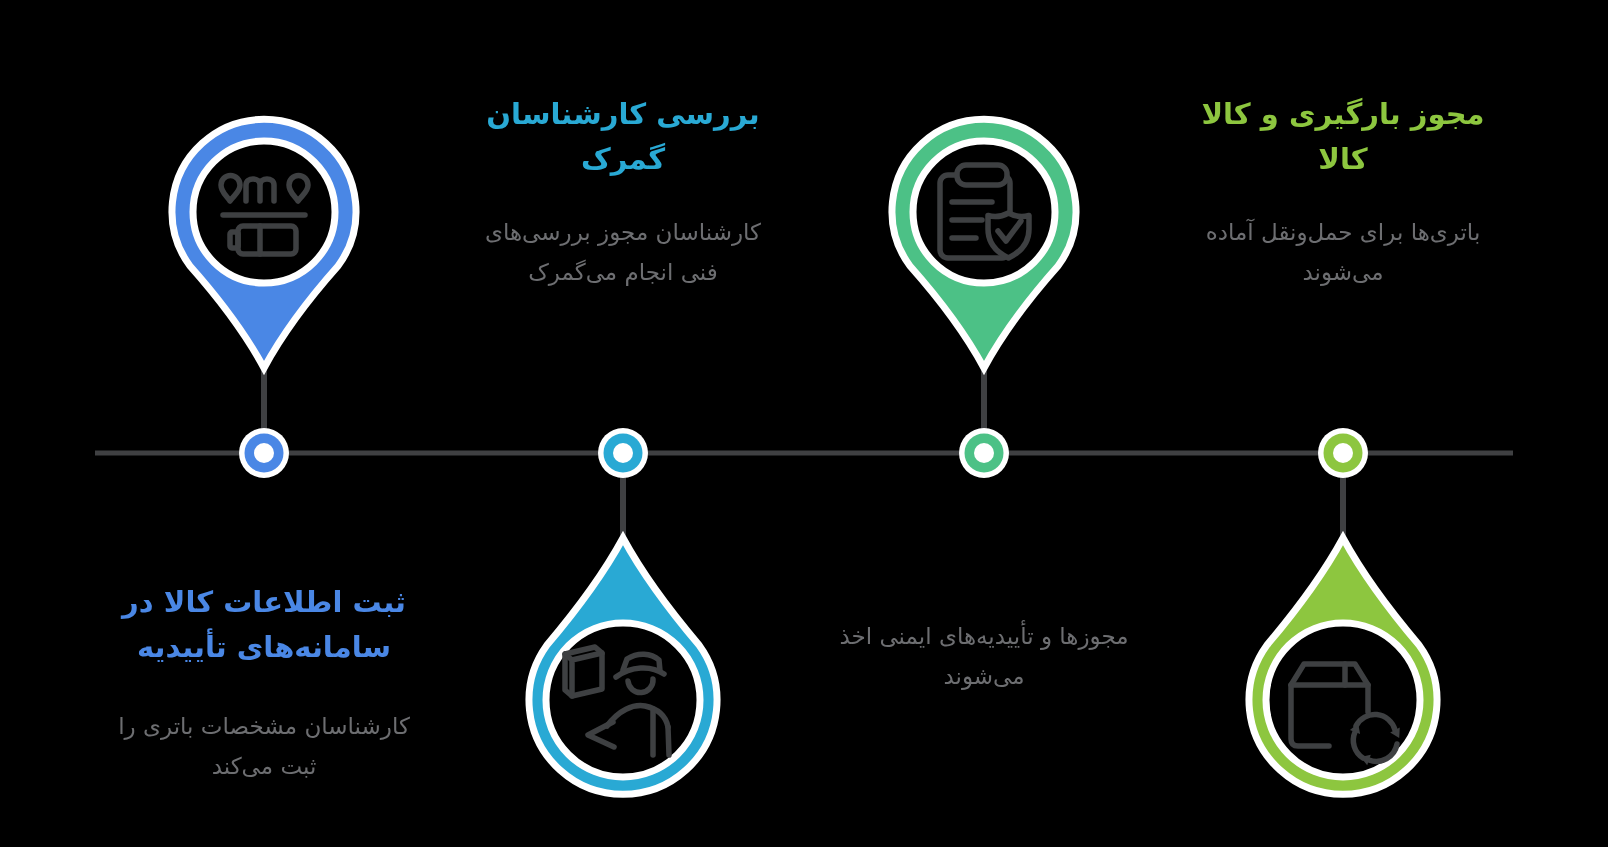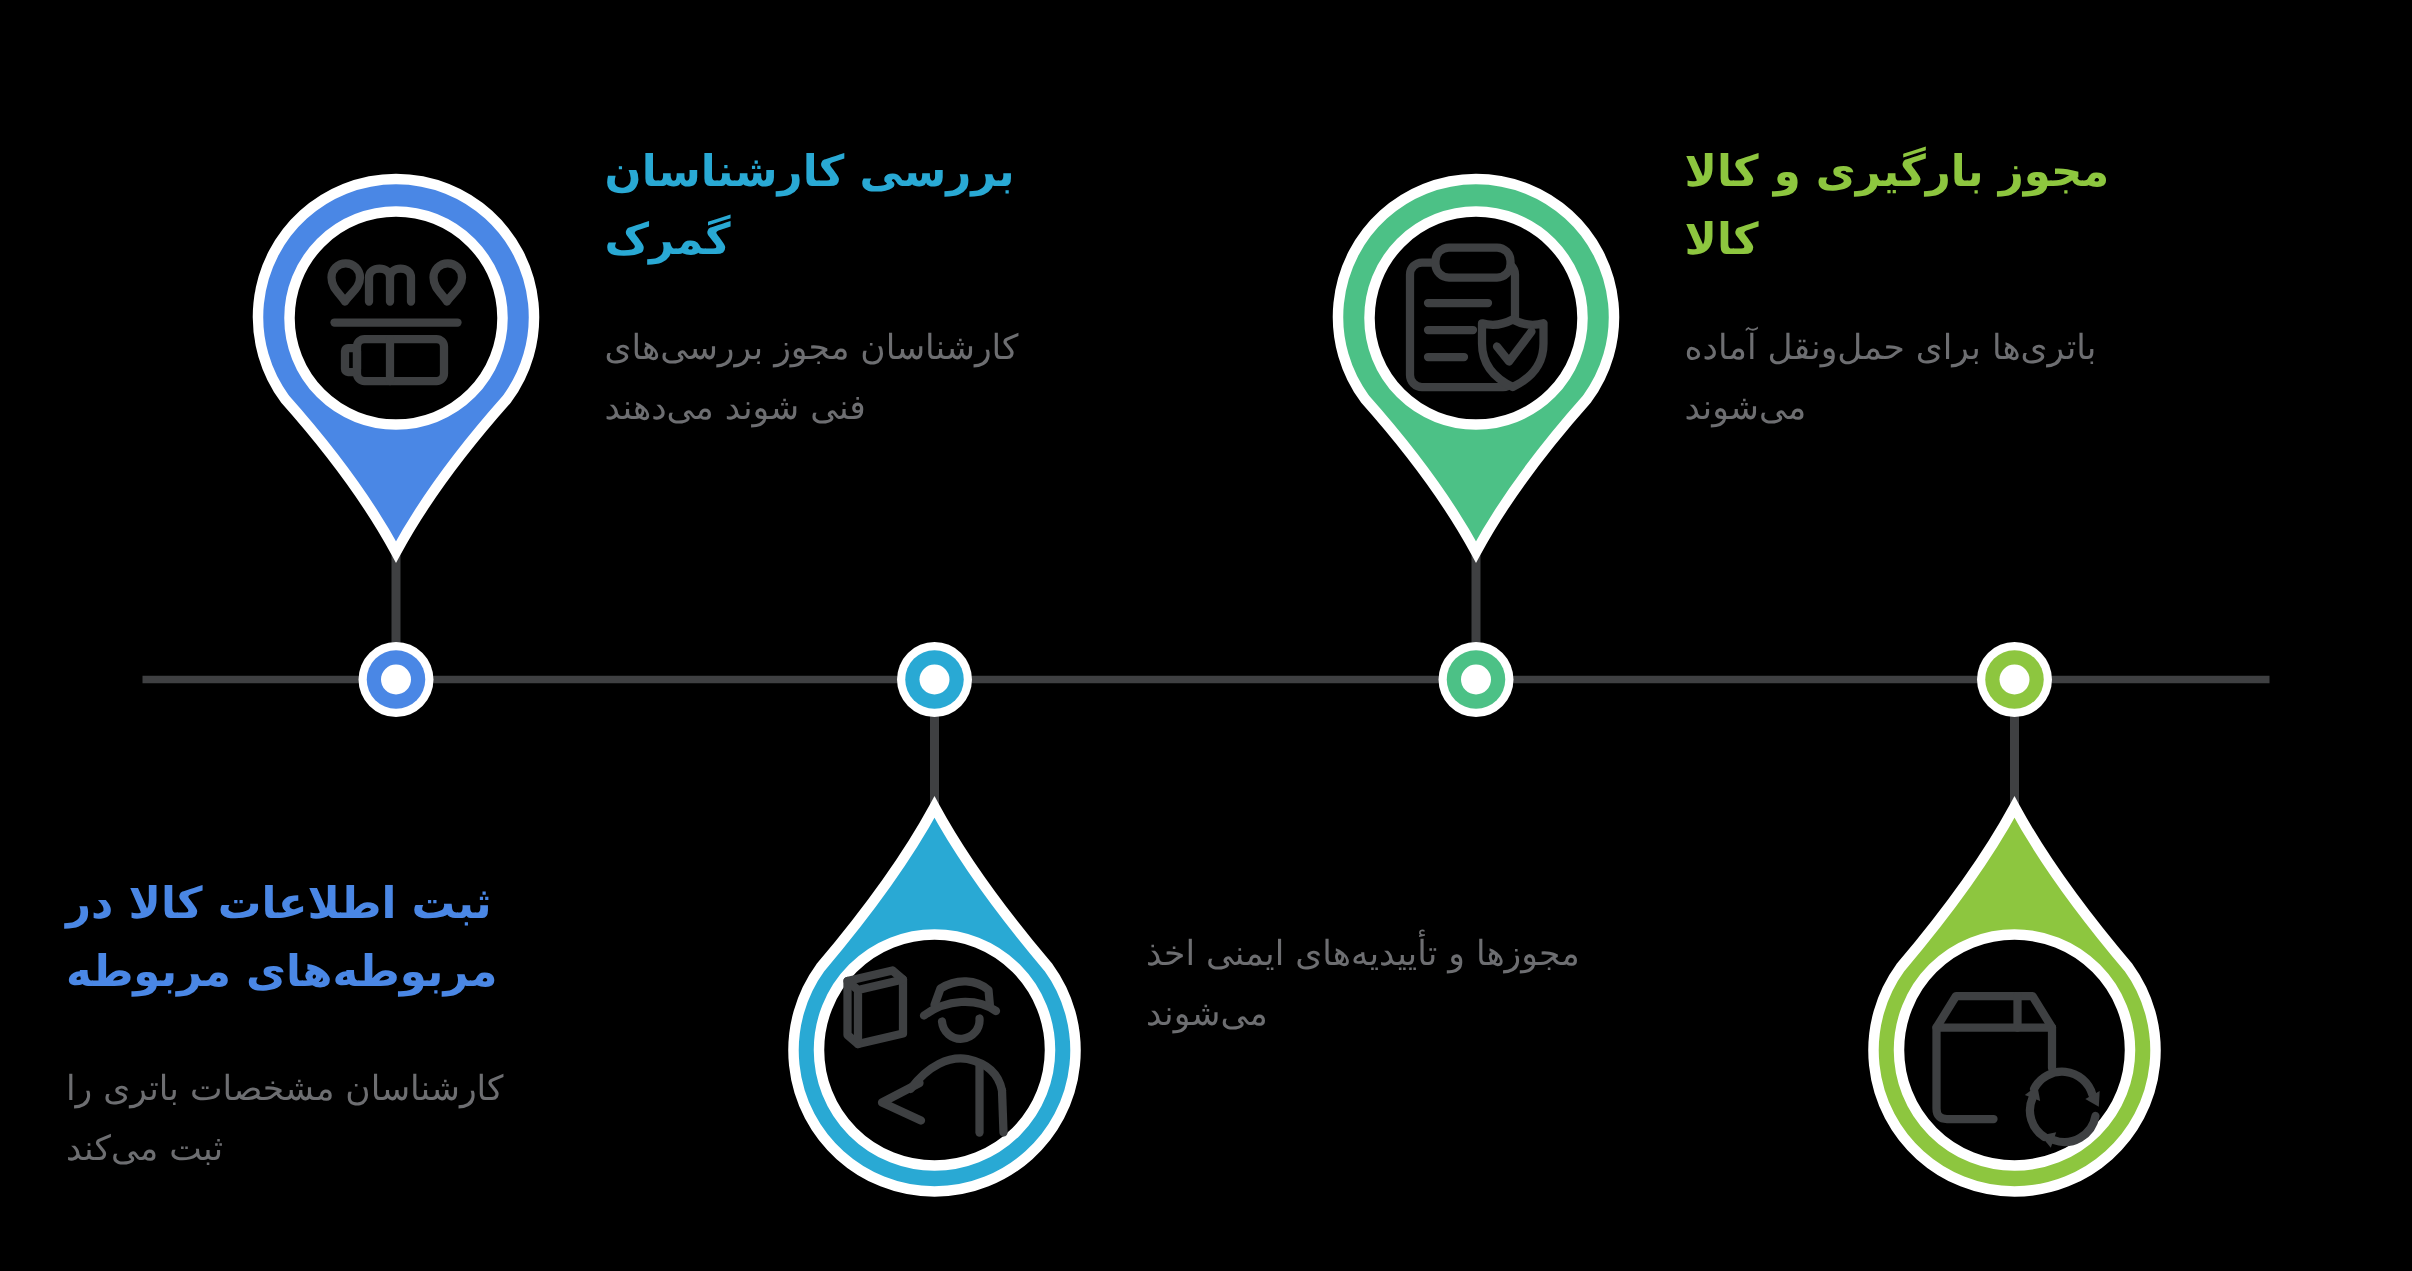--- a/index.html
+++ b/index.html
@@ -1,19 +1,19 @@
 <!DOCTYPE html>
 <html lang="fa"><head>
 <meta charset="utf-8">
 <style>
   html,body{margin:0;padding:0;background:#000;}
   #stage{position:relative;width:1608px;height:847px;background:#000;overflow:hidden;
          font-family:"DejaVu Sans", sans-serif;}
   #diagram-svg{position:absolute;left:0;top:0;}
-  .tb{position:absolute;width:440px;text-align:left;direction:rtl;}
+  .tb{position:absolute;width:440px;text-align:center;direction:rtl;}
   .tb .title{font-size:29px;font-weight:bold;line-height:45px;}
   .tb .desc{font-size:23px;line-height:40px;color:#6d6e71;margin-top:30px;}
   .tb.top{top:92px;}
   .tb.bottom{top:580px;text-decoration:underline;}
   .tb.bottom .desc{margin-top:36px;}
 </style>
 </head>
 <body>
 
 <div id="stage">
@@ -101,36 +101,36 @@
         <circle cx="1343" cy="453" r="25" fill="#ffffff"></circle>
         <circle cx="1343" cy="453" r="19.5" fill="#8dc63f"></circle>
         <circle cx="1343" cy="453" r="10" fill="#ffffff"></circle>
       </g>
     </g>
   </svg>
 
   <div class="tb bottom" style="left:44px">
     <div class="title" style="color: rgb(74, 135, 229);">
       <div>ثبت اطلاعات کالا در</div>
-      <div>مربوطه‌های مربوطه</div>
+      <div>سامانه‌های تأییدیه</div>
     </div>
     <div class="desc">
       <div>کارشناسان مشخصات باتری را</div>
       <div>ثبت می‌کند</div>
     </div>
   </div>
 
   <div class="tb top" style="left:403px">
     <div class="title" style="color: rgb(41, 169, 212);">
       <div>بررسی کارشناسان</div>
       <div>گمرک</div>
     </div>
     <div class="desc">
       <div>کارشناسان مجوز بررسی‌های</div>
-      <div>فنی شوند می‌دهند</div>
+      <div>فنی انجام می‌گمرک</div>
     </div>
   </div>
 
   <div class="tb bottom" style="left:764px">
     <div class="desc">
       <div>مجوزها و تأییدیه‌های ایمنی اخذ</div>
       <div>می‌شوند</div>
     </div>
   </div>
 

